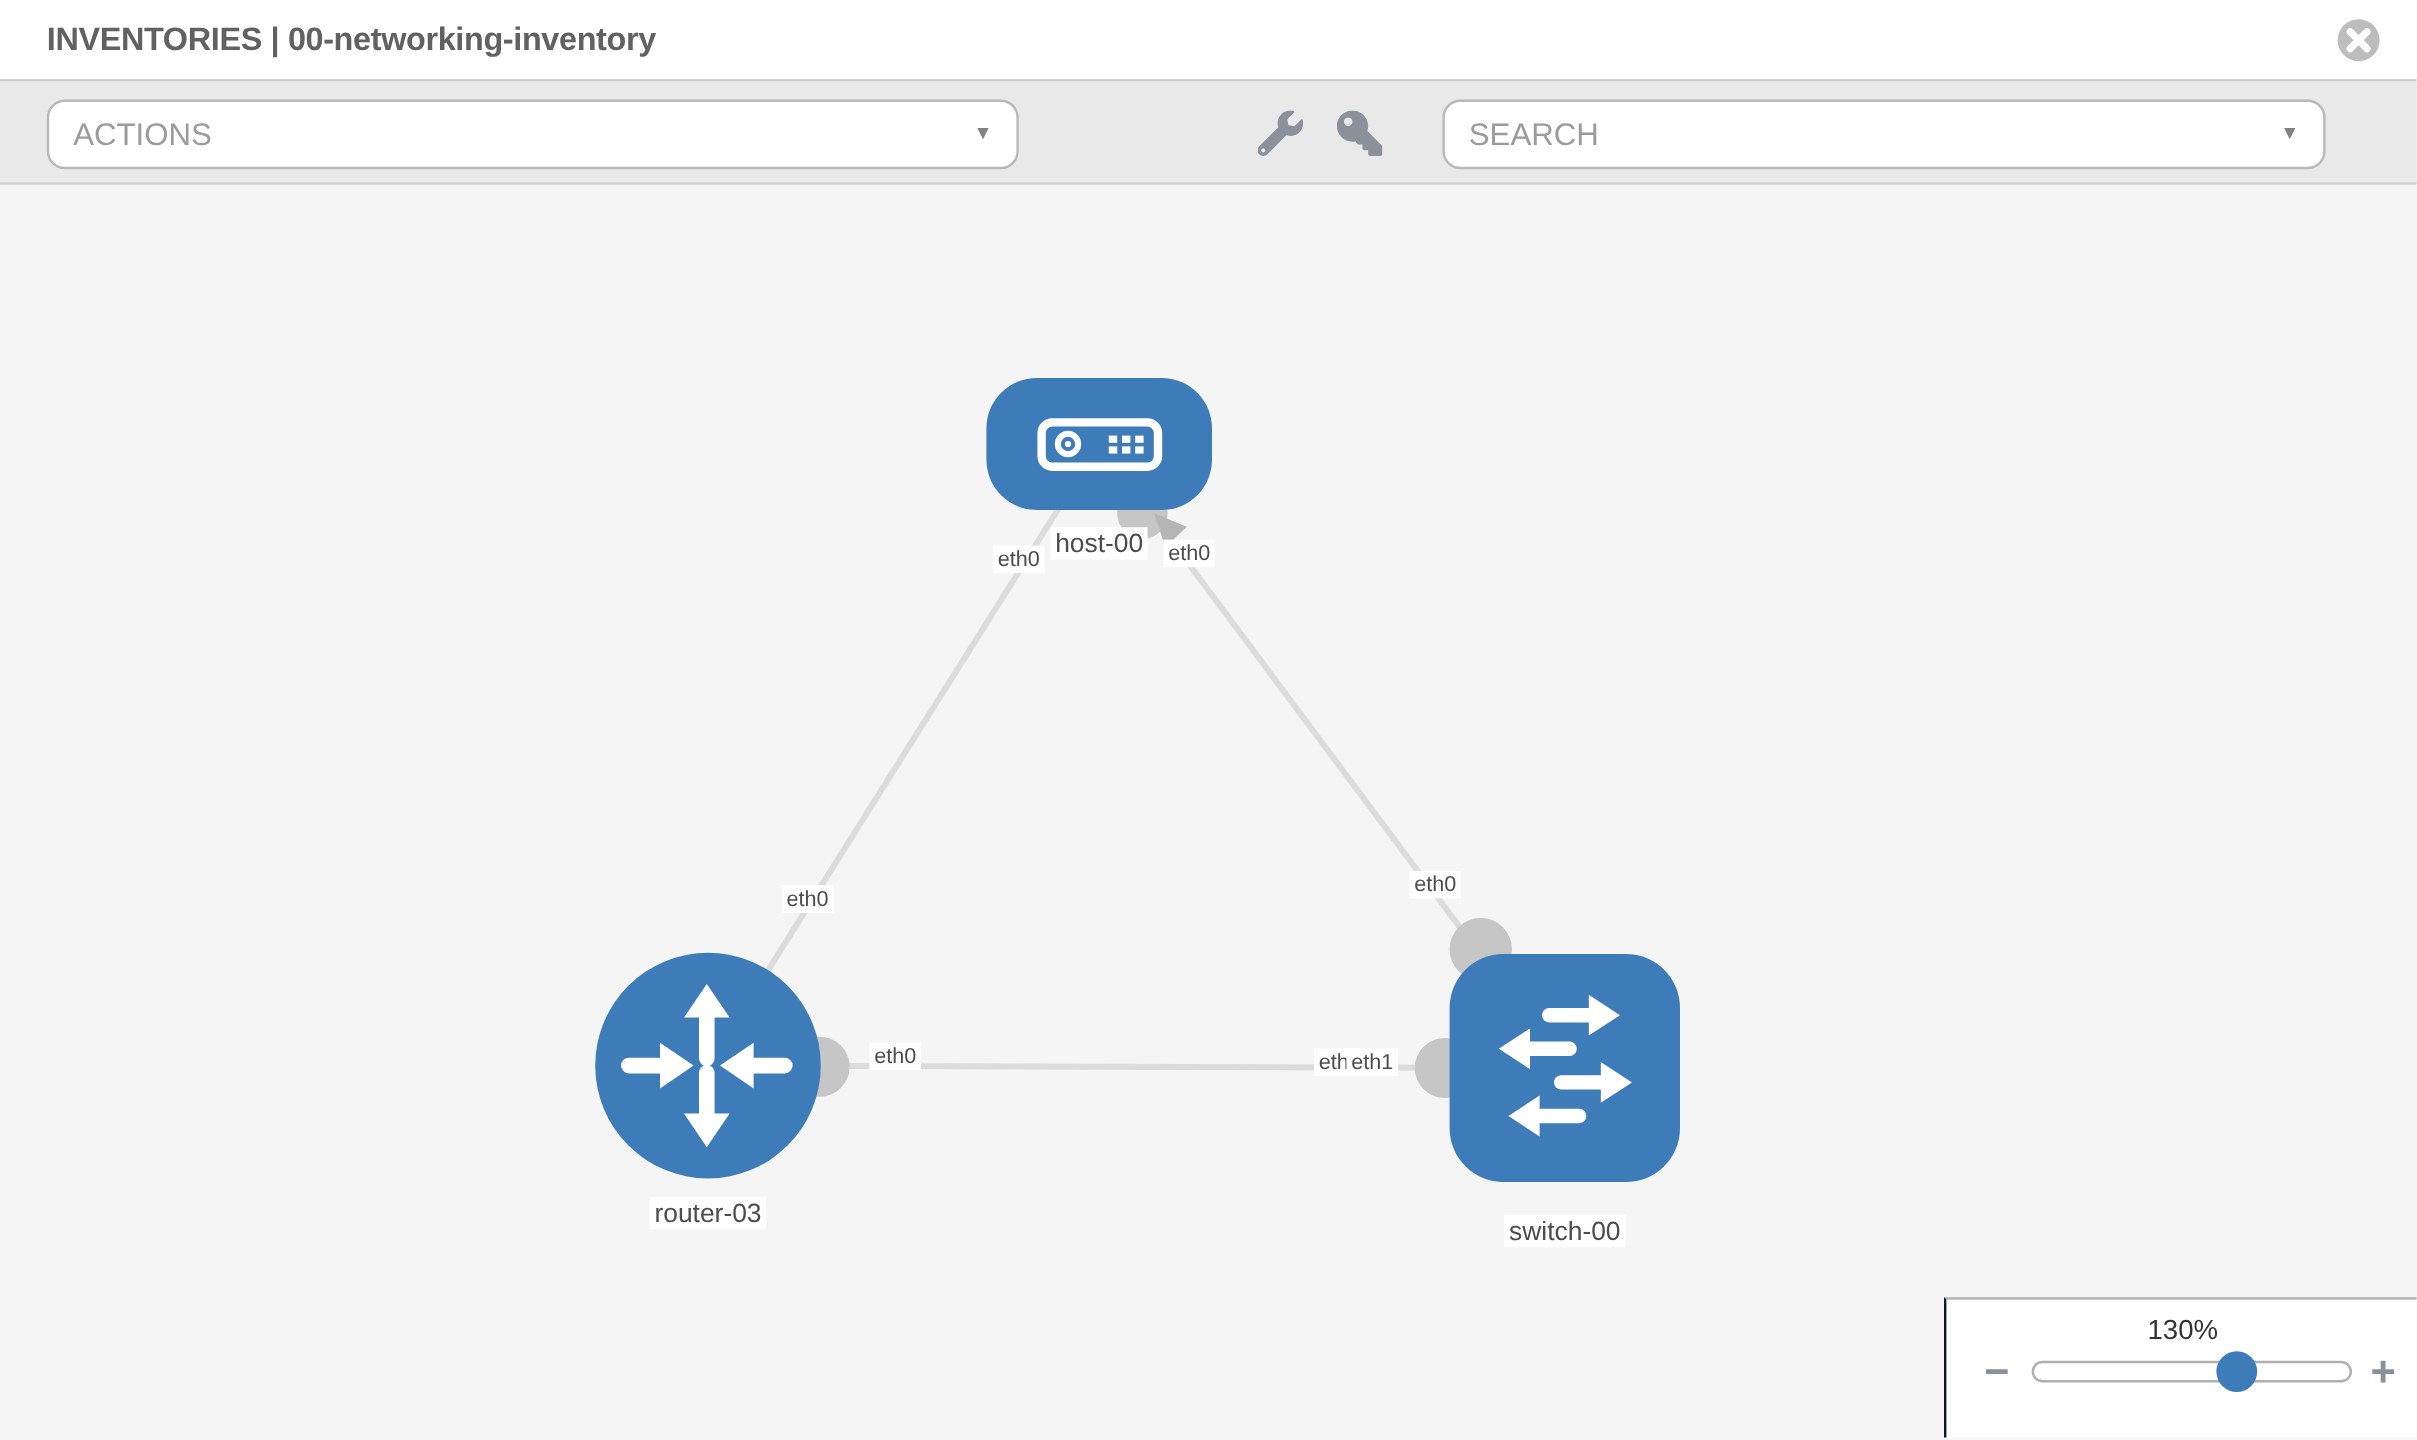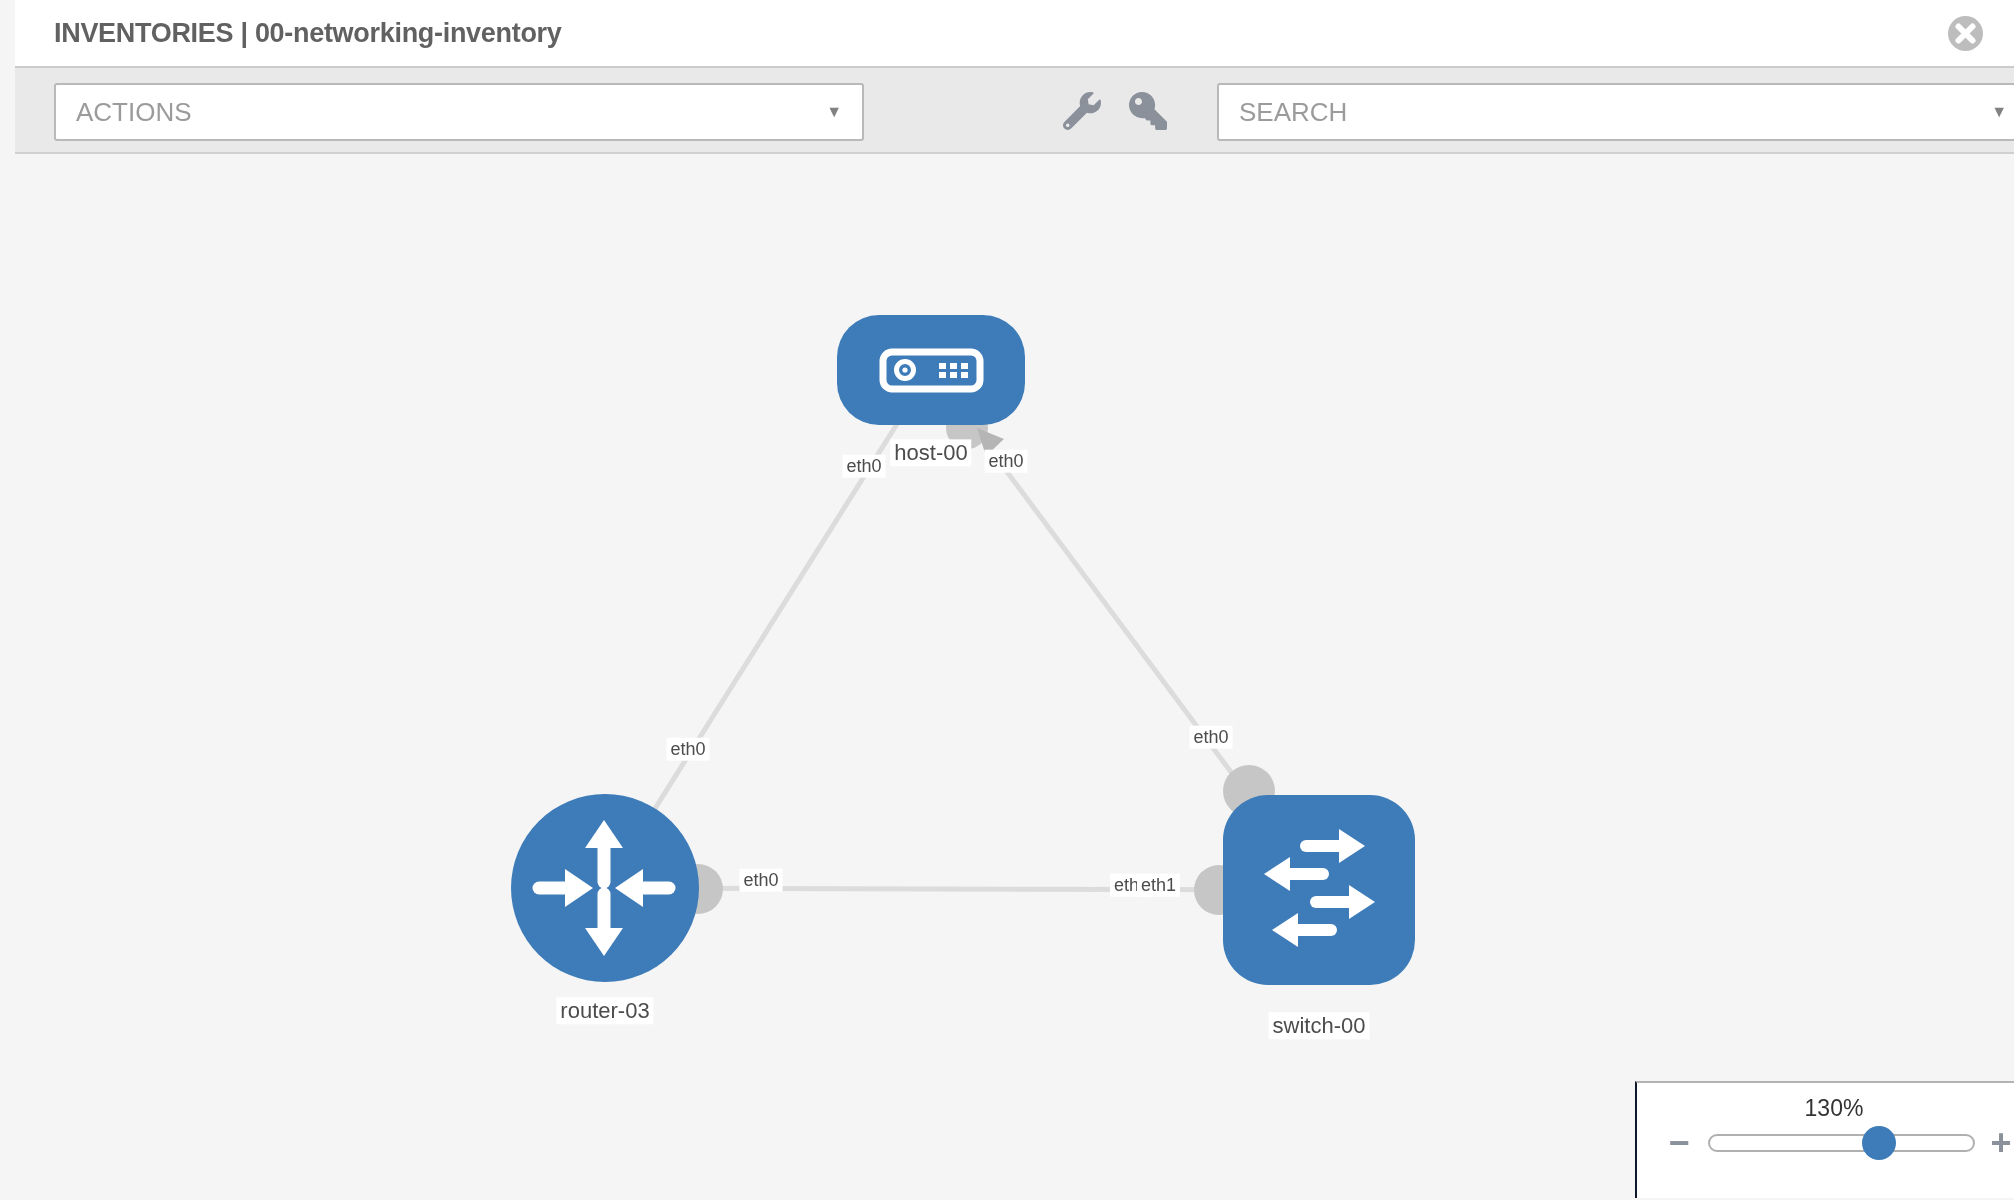--- a/index.html
+++ b/index.html
@@ -1,19 +1,19 @@
 <!DOCTYPE html>
 <html><head>
 <meta charset="utf-8">
 <style>
   * { margin:0; padding:0; box-sizing:border-box; }
   html,body { width:2014px; height:1200px; overflow:hidden; }
   body { font-family:"Liberation Sans", sans-serif; background:#f5f5f5; }
 
-  .app { position:relative; width:2014px; height:1200px;padding-left:15px; }
+  .app { position:relative; width:2014px; height:1200px; }
 
   
   .header {
     position:relative; height:68px; background:#ffffff;
     border-bottom:2px solid #cbcbcb;
     display:flex; align-items:center;
   }
   .page-title {
     margin-left:39px; font-size:27px; font-weight:bold; color:#616161;
     letter-spacing:-0.3px;
@@ -23,26 +23,26 @@
     border:none; background:transparent; cursor:pointer; padding:0;
   }
 
   
   .toolbar {
     position:relative; height:86px; background:#e9e9e9;
     border-bottom:2px solid #d0d0d0;
   }
   .combo {
     position:absolute; top:15px; height:58px; background:#ffffff;
-    border:2px solid #b9b9b9; border-radius:3px;
+    border:2px solid #b9b9b9; border-radius:15px;
     display:flex; align-items:center; justify-content:space-between;
     padding:0 20px; cursor:pointer;
   }
   .combo-actions { left:39px; width:810px; }
-  .combo-search  { left:1202px; width:812px; }
+  .combo-search  { left:1202px; width:736px; }
   .combo-label { font-size:26px; color:#9b9b9b; }
   .combo-caret { font-size:16px; color:#818181; }
   .tool-icon-btn {
     position:absolute; top:24px; width:40px; height:40px;
     border:none; background:transparent; cursor:pointer; padding:0;
   }
   .btn-wrench { left:1047px; }
   .btn-key   { left:1113px; }
 
   

